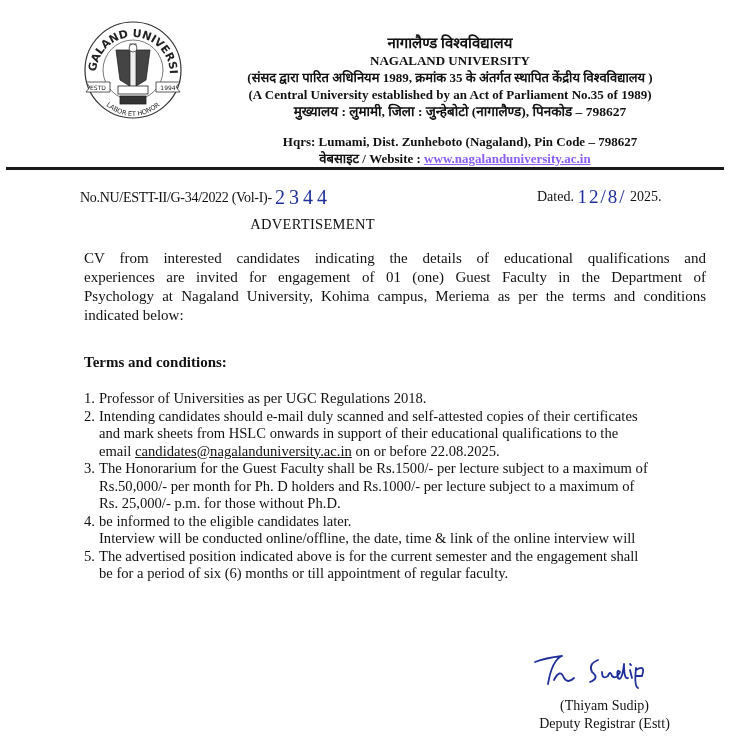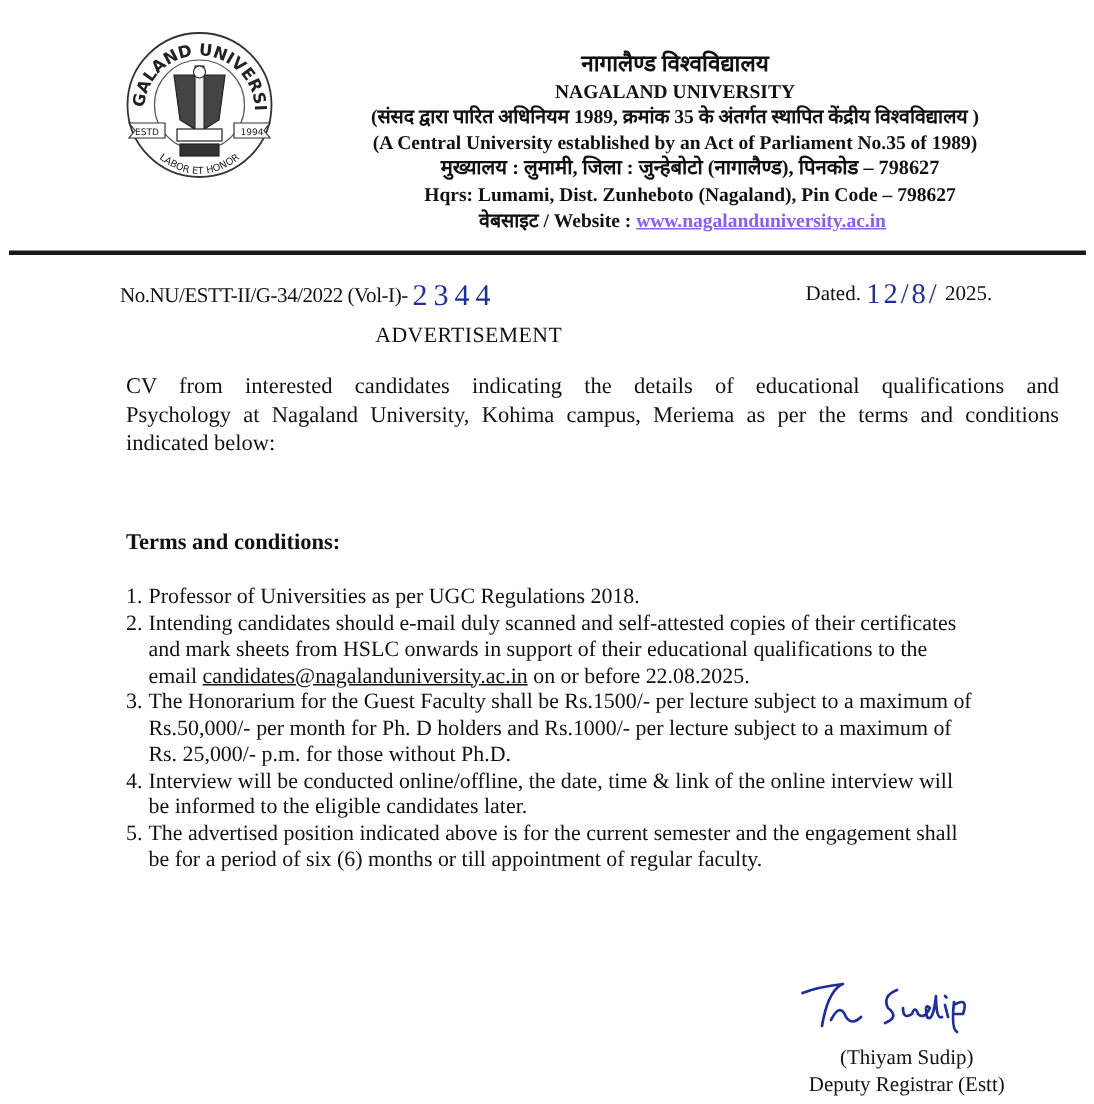--- a/index.html
+++ b/index.html
@@ -28,21 +28,21 @@
       top: 36px;
       width: 500px;
       text-align: center;
       font-weight: bold;
       line-height: 1;
     }
     .header .hi-title { font-size: 15px; margin-bottom: 3px; }
     .header .en-title { font-size: 13px; margin-bottom: 4px; }
     .header .hi-act { font-size: 13px; margin-bottom: 4px; white-space: nowrap; margin-left: -20px; width: 540px; }
     .header .en-act { font-size: 13px; margin-bottom: 4px; }
-    .header .hi-hq { font-size: 13.5px; margin-bottom: 4px; margin-left: 20px; }
+    .header .hi-hq { font-size: 13.5px; margin-bottom: 16px; margin-left: 20px; }
     .header .en-hq { font-size: 13px; margin-bottom: 4px; margin-left: 20px; }
     .header .web { font-size: 13px; margin-left: 10px; }
     .header .web a { color: #8b5cf6; text-decoration: underline; }
 
     .rule {
       position: absolute;
       left: 6px;
       top: 167px;
       width: 718px;
       height: 3px;
@@ -193,20 +193,21 @@
 <div class="date-line">
   <span>Dated.</span>
   <span class="hand">12/8/</span>
   <span>2025.</span>
 </div>
 
 <div class="adv">ADVERTISEMENT</div>
 
 <div class="para">
   <div style="text-align:justify;text-align-last:justify;">CV from interested candidates indicating the details of educational qualifications and</div>
+  <div style="text-align:justify;text-align-last:justify;">experiences are invited for engagement of 01 (one) Guest Faculty in the Department of</div>
   <div style="text-align:justify;text-align-last:justify;">Psychology at Nagaland University, Kohima campus, Meriema as per the terms and conditions</div>
   <div>indicated below:</div>
 </div>
 
 <div class="terms-title">Terms and conditions:</div>
 
 <ol class="terms">
   <li>
     <span class="num">1.</span>
     <div>Professor of Universities as per UGC Regulations 2018.</div>
@@ -220,22 +221,22 @@
     </div>
   </li>
   <li>
     <span class="num">3.</span>
     <div>The Honorarium for the Guest Faculty shall be Rs.1500/- per lecture subject to a maximum of</div>
     <div>Rs.50,000/- per month for Ph. D holders and Rs.1000/- per lecture subject to a maximum of</div>
     <div>Rs. 25,000/- p.m. for those without Ph.D.</div>
   </li>
   <li>
     <span class="num">4.</span>
+    <div>be informed to the eligible candidates later.</div>
     <div>Interview will be conducted online/offline, the date, time &amp; link of the online interview will</div>
-    <div>be informed to the eligible candidates later.</div>
   </li>
   <li>
     <span class="num">5.</span>
     <div>The advertised position indicated above is for the current semester and the engagement shall</div>
     <div>be for a period of six (6) months or till appointment of regular faculty.</div>
   </li>
 </ol>
 
 <div class="signature">
   <svg width="140" height="40" viewBox="0 0 140 40">

